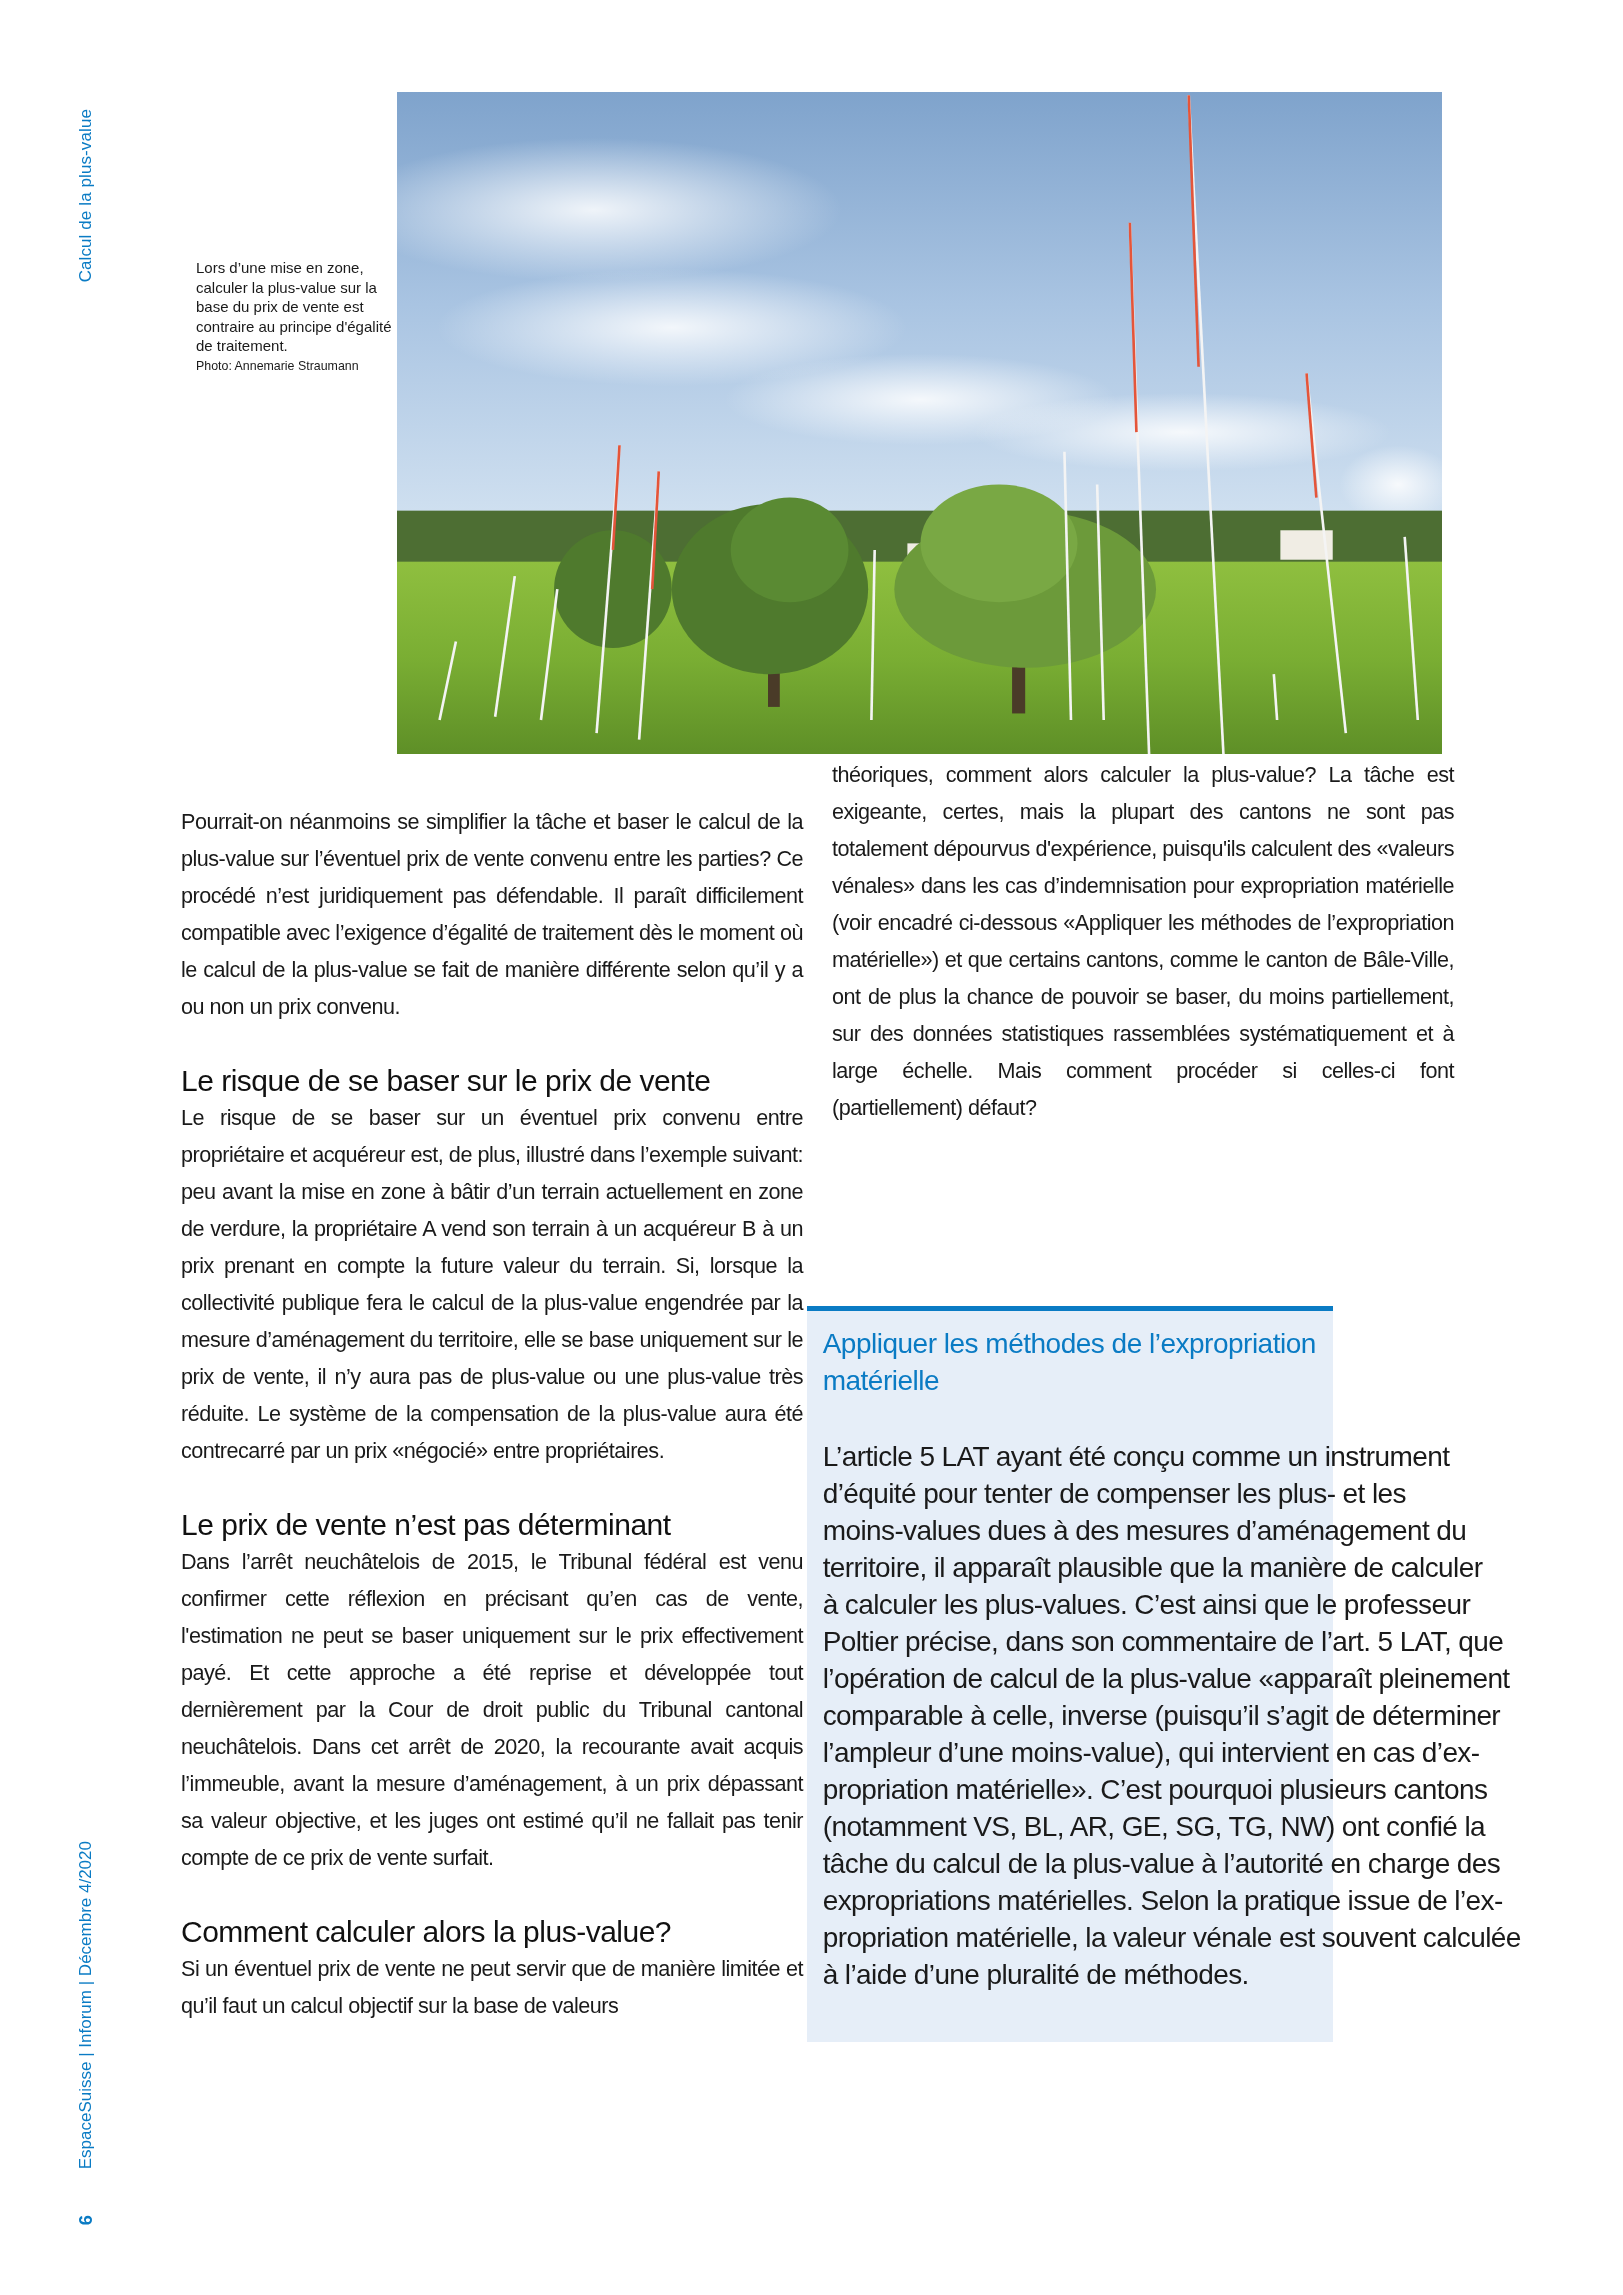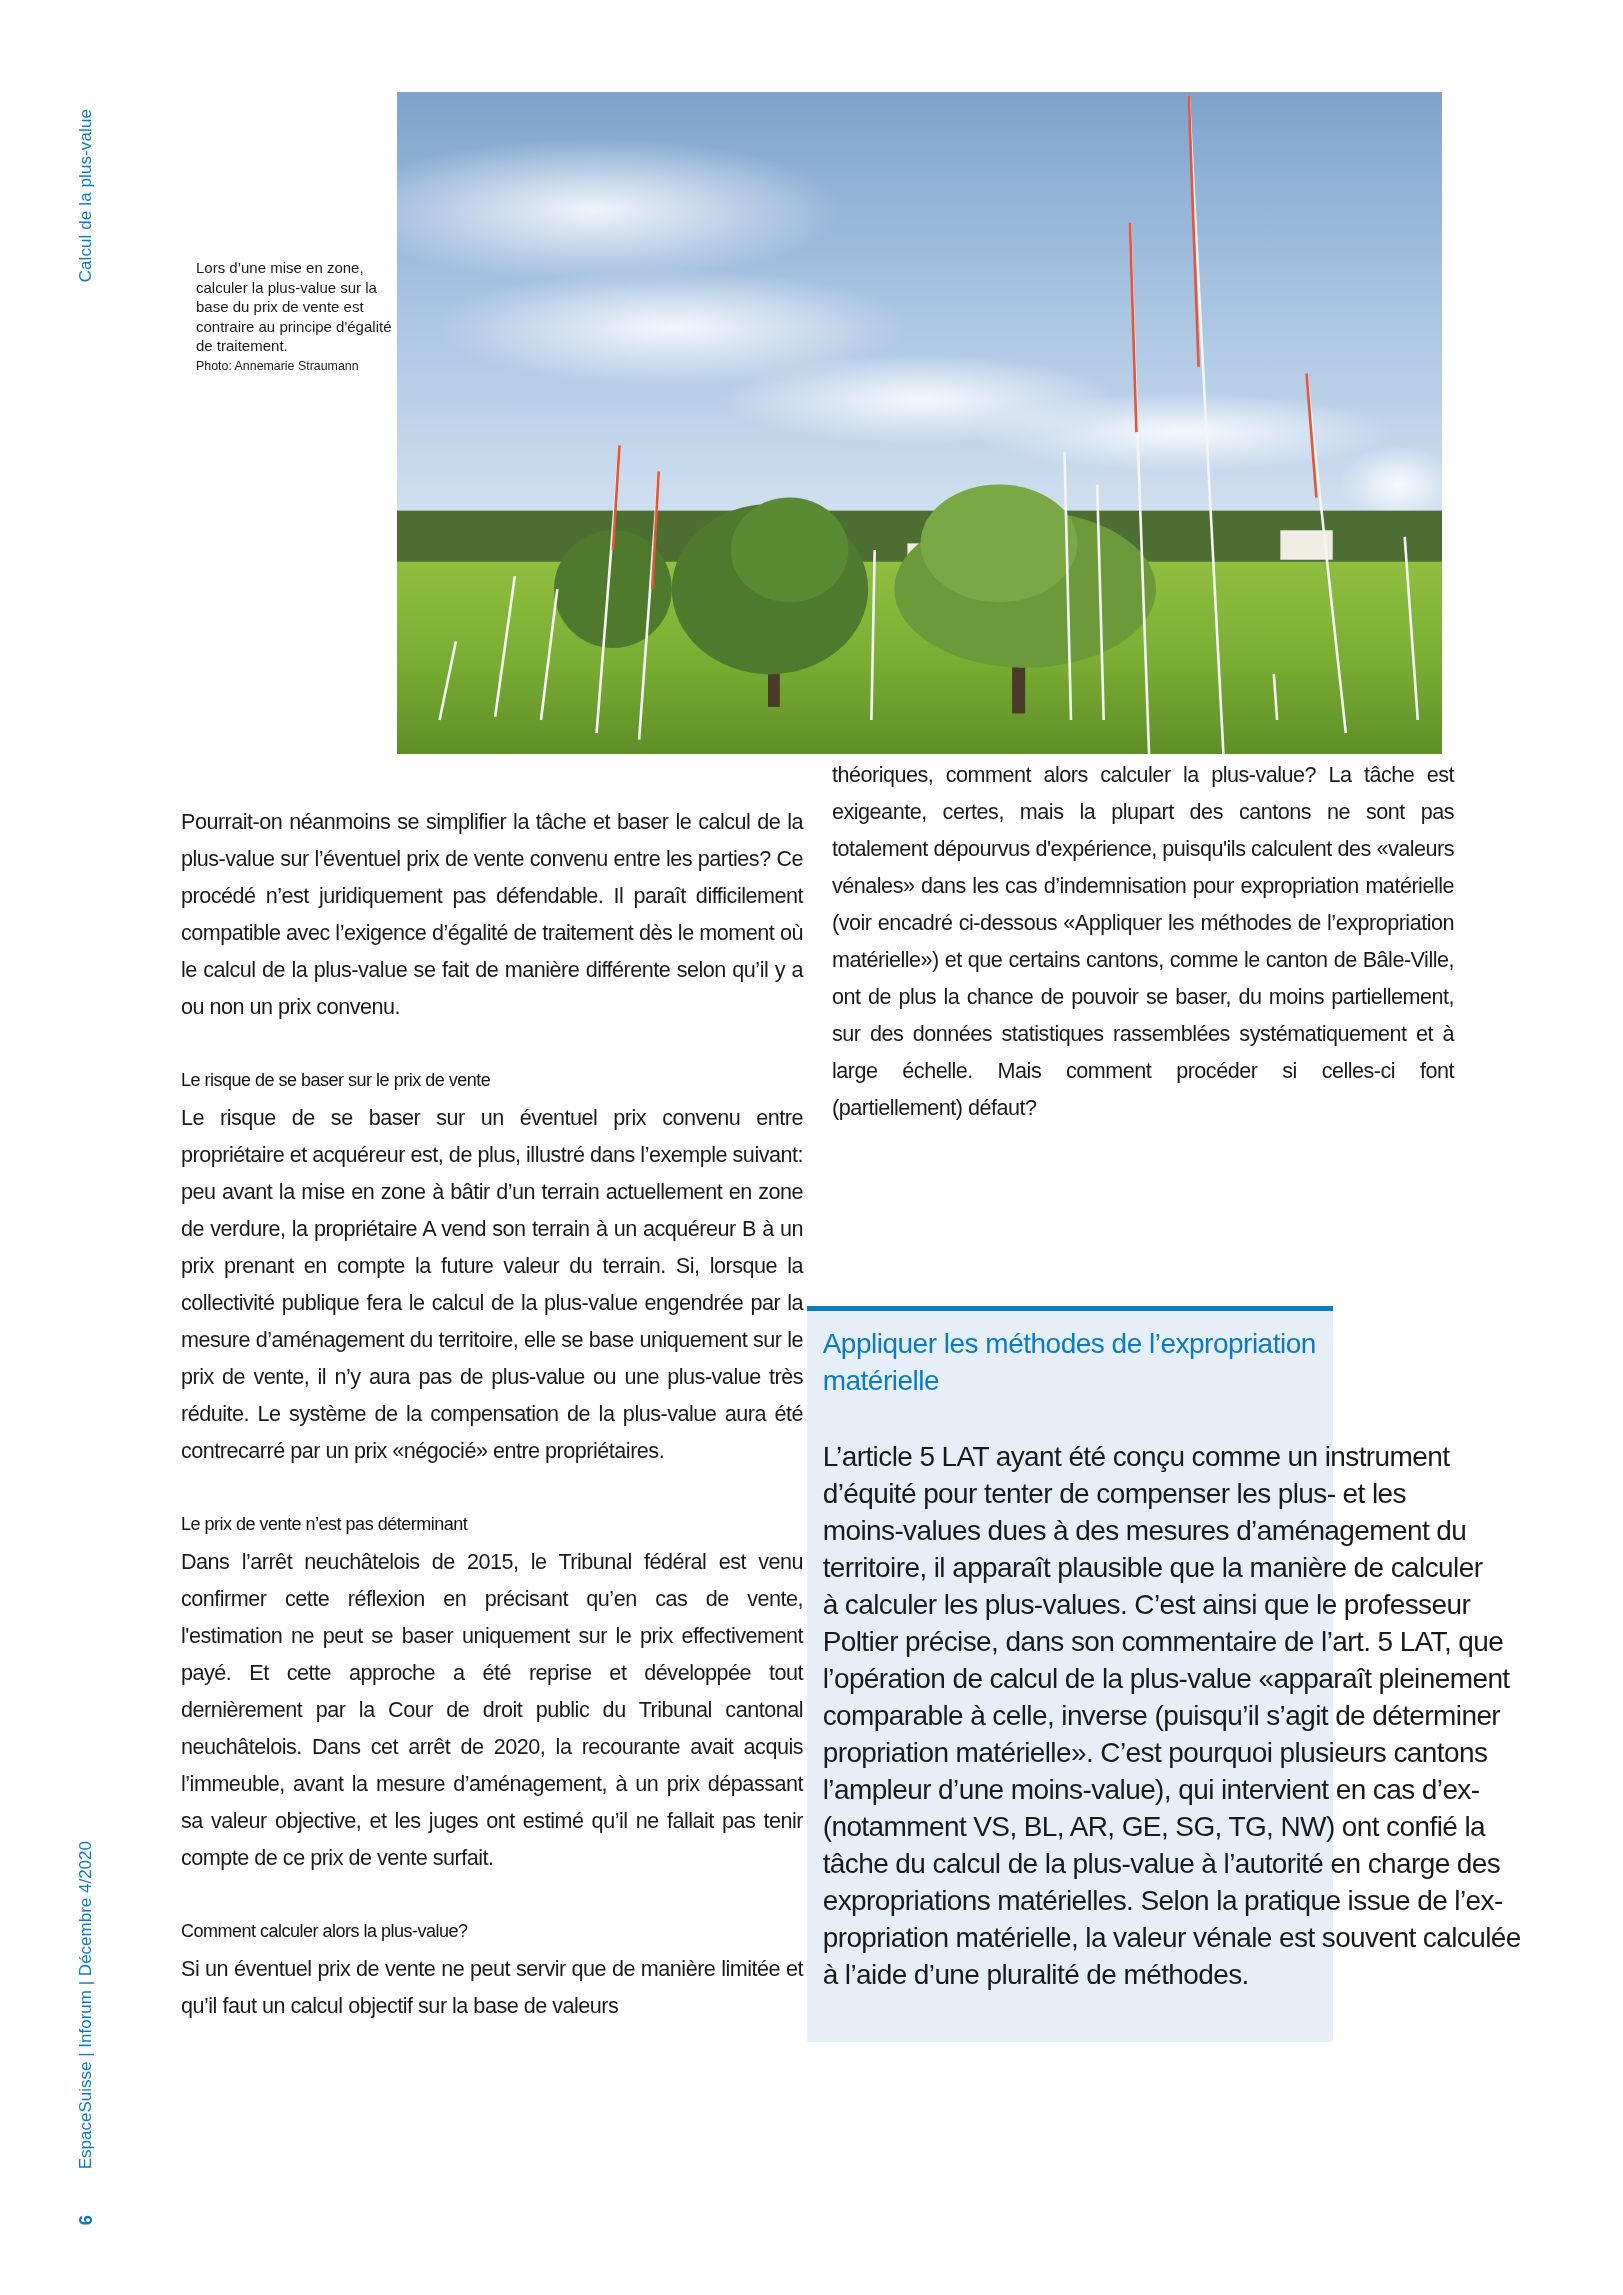--- a/index.html
+++ b/index.html
@@ -38,21 +38,21 @@
     overflow: hidden;
   }
   .photo svg { display: block; width: 100%; height: 100%; }
 
   .col {
     position: absolute; width: 622px; font-size: 21.6px; line-height: 37px;
     text-align: justify; color: #1a1a1a;
     font-family: "Liberation Sans Narrow", "Liberation Sans", sans-serif;
   }
   .col p { margin: 0; }
-  .col h3 { margin: 0; font-size: 18px; font-weight: normal; line-height: 37px; color: #111; }
+  .col h3 { margin: 0; font-size: 30px; font-weight: normal; line-height: 37px; color: #111; }
   .col .gap { height: 37px; }
   .col-left { left: 181px; top: 803px; letter-spacing: -0.5px; }
   .col-right { left: 832px; top: 756px; letter-spacing: -0.5px; }
 
   .infobox {
     position: absolute; left: 807px; top: 1306px; width: 526px; height: 736px;
     background: #e6eef8; border-top: 5.2px solid #0a7bc4; box-sizing: border-box;
     padding: 14.4px 15.7px 0 15.7px;
     font-family: Liberation Sans, sans-serif;
   }
@@ -168,22 +168,22 @@
   <h2>Appliquer les méthodes de l’expropriation matérielle</h2>
   <div class="body">
     <span>L’article 5 LAT ayant été conçu comme un instrument</span>
     <span>d’équité pour tenter de compenser les plus- et les</span>
     <span>moins-values dues à des mesures d’aménagement du</span>
     <span>territoire, il apparaît plausible que la manière de calculer</span>
     <span>à calculer les plus-values. C’est ainsi que le professeur</span>
     <span>Poltier précise, dans son commentaire de l’art. 5 LAT, que</span>
     <span>l’opération de calcul de la plus-value «apparaît pleinement</span>
     <span>comparable à celle, inverse (puisqu’il s’agit de déterminer</span>
+    <span>l’ampleur d’une moins-value), qui intervient en cas d’ex-</span>
     <span>propriation matérielle». C’est pourquoi plusieurs cantons</span>
-    <span>l’ampleur d’une moins-value), qui intervient en cas d’ex-</span>
     <span>(notamment VS, BL, AR, GE, SG, TG, NW) ont confié la</span>
     <span>tâche du calcul de la plus-value à l’autorité en charge des</span>
     <span>expropriations matérielles. Selon la pratique issue de l’ex-</span>
     <span>propriation matérielle, la valeur vénale est souvent calculée</span>
     <span>à l’aide d’une pluralité de méthodes.</span>
   </div>
 </div>
 
 
 </body></html>

